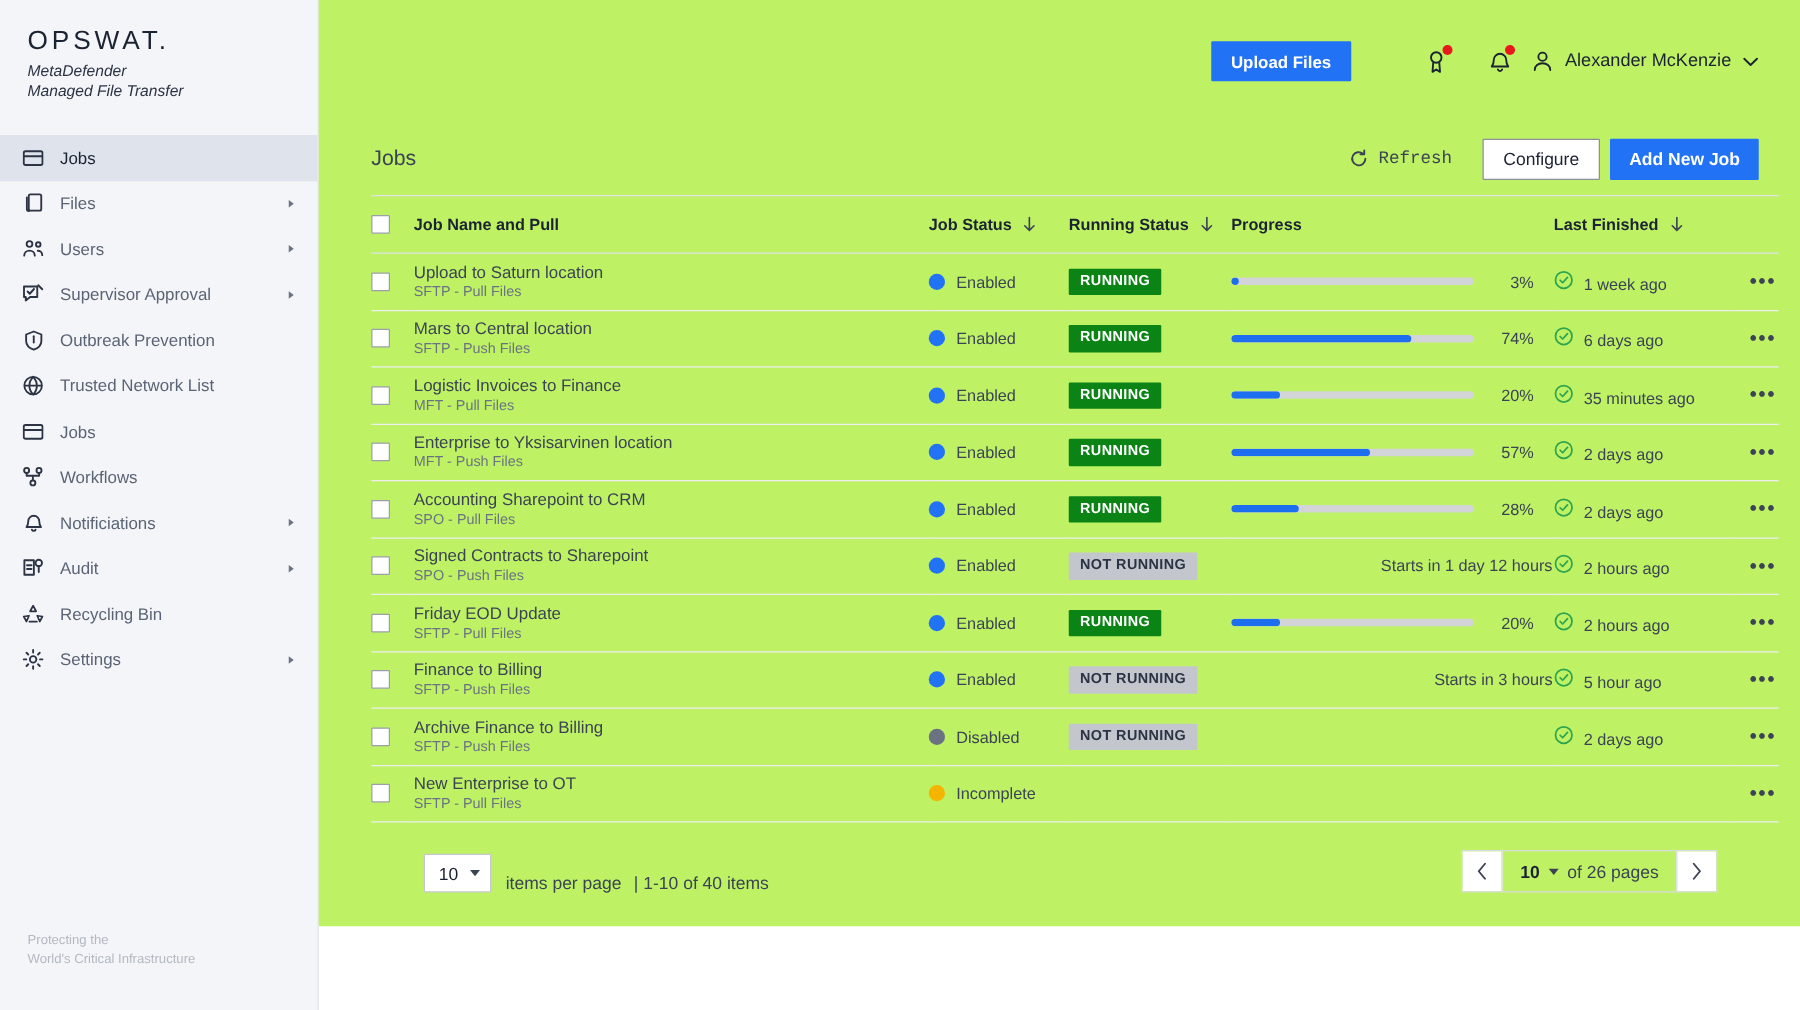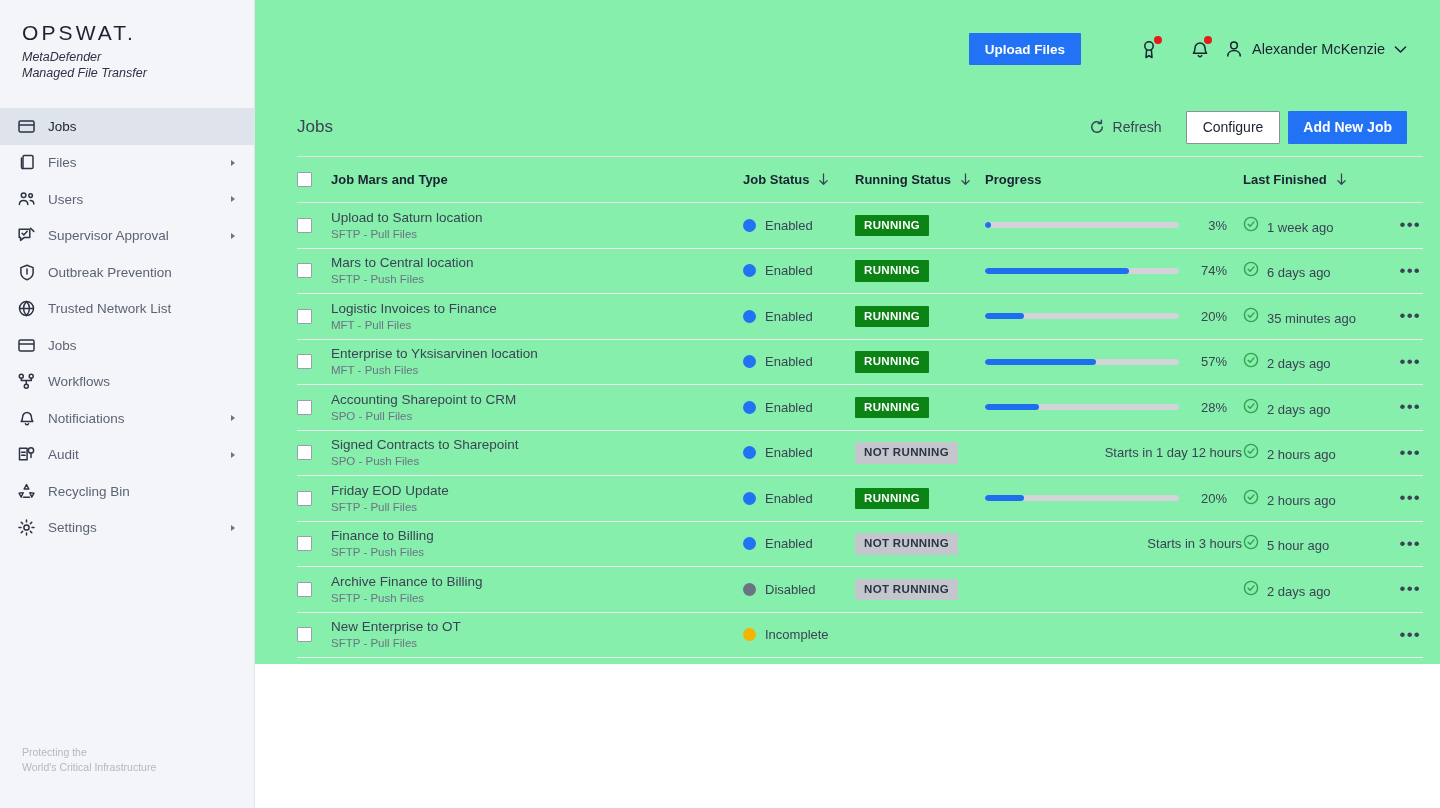--- a/index.html
+++ b/index.html
@@ -68,22 +68,22 @@
     position: absolute;
     left: 22px; bottom: 33px;
     font-size: 10.5px;
     line-height: 15px;
     color: #b3b8c2;
   }
 
   
   .main {
     flex: 1 1 auto;
-    height: 664px;
-    background: #86efac;
+    height: 741px;
+    background: #bef264;
     position: relative;
     overflow: hidden;
   }
 
   
   .topbar {
     height: 98px;
     display: flex; align-items: center; justify-content: flex-end;
     padding-right: 33px;
   }
@@ -131,21 +131,21 @@
     height: 58px;
   }
   .page-title { font-size: 17px; color: #3b4354; font-weight: 400; }
   .head-actions { margin-left: auto; display: flex; align-items: center; gap: 0; }
   .btn-refresh {
     display: flex; align-items: center;
     background: none; border: none;
     color: #3b4354;
     font-size: 14px;
     cursor: pointer;
-    font-family: Liberation Sans, sans-serif;
+    font-family: Liberation Mono, monospace;
     padding: 0 20px 0 0;
     margin-right: 4px;
   }
   .btn-refresh svg { margin-right: 8px; }
   .btn-configure {
     height: 33px;
     background: #fff;
     border: 1px solid #8a909d;
     color: #1b2232;
     font-size: 14px;
@@ -536,21 +536,21 @@
             <col class="col-last">
             <col class="col-menu">
         </colgroup>
         <thead>
           <tr>
             <th>
               <span class="chk"></span>
             </th>
             <th>
               <div class="th-inner">
-                  <span>Job Mars and Type</span>
+                  <span>Job Name and Pull</span>
                 </div>
             </th>
             <th>
               <div class="th-inner">
                 <span>Job Status</span>
                 <svg class="sort-ico" width="11" height="13" viewBox="0 0 11 13" fill="none">
                   <path d="M5.5 1v10M1.8 7.6 5.5 11.3 9.2 7.6" stroke="#3b4354" stroke-width="1.3" stroke-linecap="round" stroke-linejoin="round"></path>
                 </svg>
               </div>
             </th>

